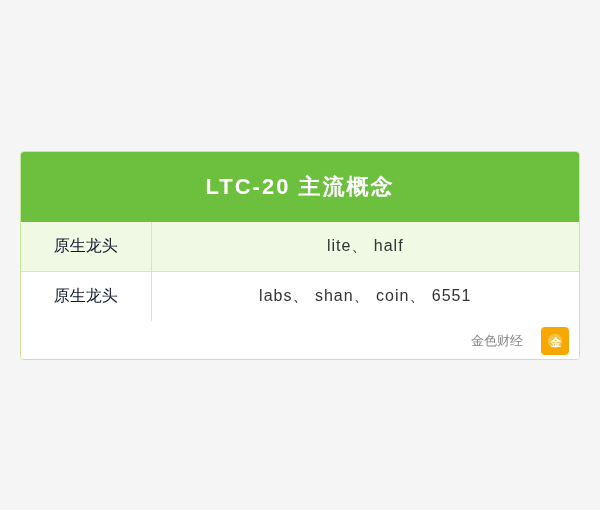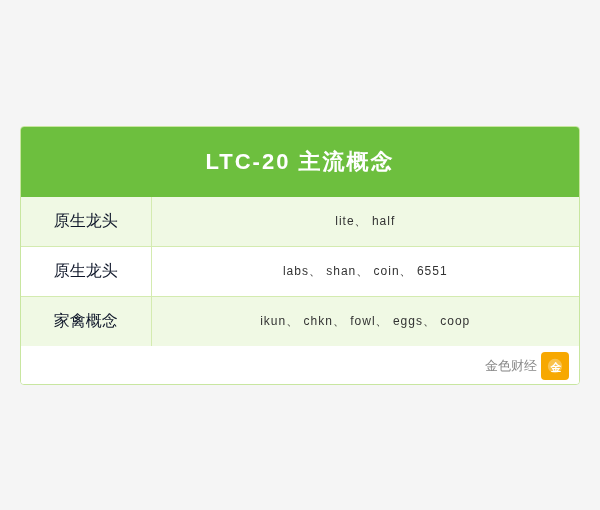--- a/index.html
+++ b/index.html
@@ -53,34 +53,34 @@
     .table td.label {
       width: 130px;
       text-align: center;
       color: #0f172a;
       font-size: 16px;
       border-right: 1px solid #d4ebb0;
     }
     .table td.value {
       text-align: center;
       color: #333;
-      font-size: 12px;
+      font-size: 16px;
       letter-spacing: 1px;
     }
     .watermark {
       position: relative;
       display: flex;
       justify-content: flex-end;
       padding: 6px 10px 4px;
       background: #fff;
     }
     .watermark-inner {
       display: flex;
       align-items: center;
-      gap: 4px;
+      gap: 18px;
     }
     .watermark-icon {
       width: 28px;
       height: 28px;
       background: #f7a800;
       border-radius: 4px;
       display: flex;
       align-items: center;
       justify-content: center;
     }
@@ -101,24 +101,20 @@
   <table class="table">
     <tbody id="table-body">
         <tr>
           <td class="label">原生龙头</td>
           <td class="value">lite、 half</td>
         </tr>
         <tr>
           <td class="label">原生龙头</td>
           <td class="value">labs、 shan、 coin、 6551</td>
         </tr>
-        <tr>
-          <td class="label">家禽概念</td>
-          <td class="value">ikun、 chkn、 fowl、 eggs、 coop</td>
-        </tr>
       </tbody>
   </table>
   <div class="watermark">
     <div class="watermark-inner">
       <span class="watermark-text">金色财经</span>
       <div class="watermark-icon">
         <svg viewBox="0 0 20 20" fill="white" xmlns="http://www.w3.org/2000/svg">
           <circle cx="10" cy="10" r="8" fill="white" opacity="0.3"></circle>
           <text x="5" y="15" font-size="12" fill="white" font-weight="bold">金</text>
         </svg>

